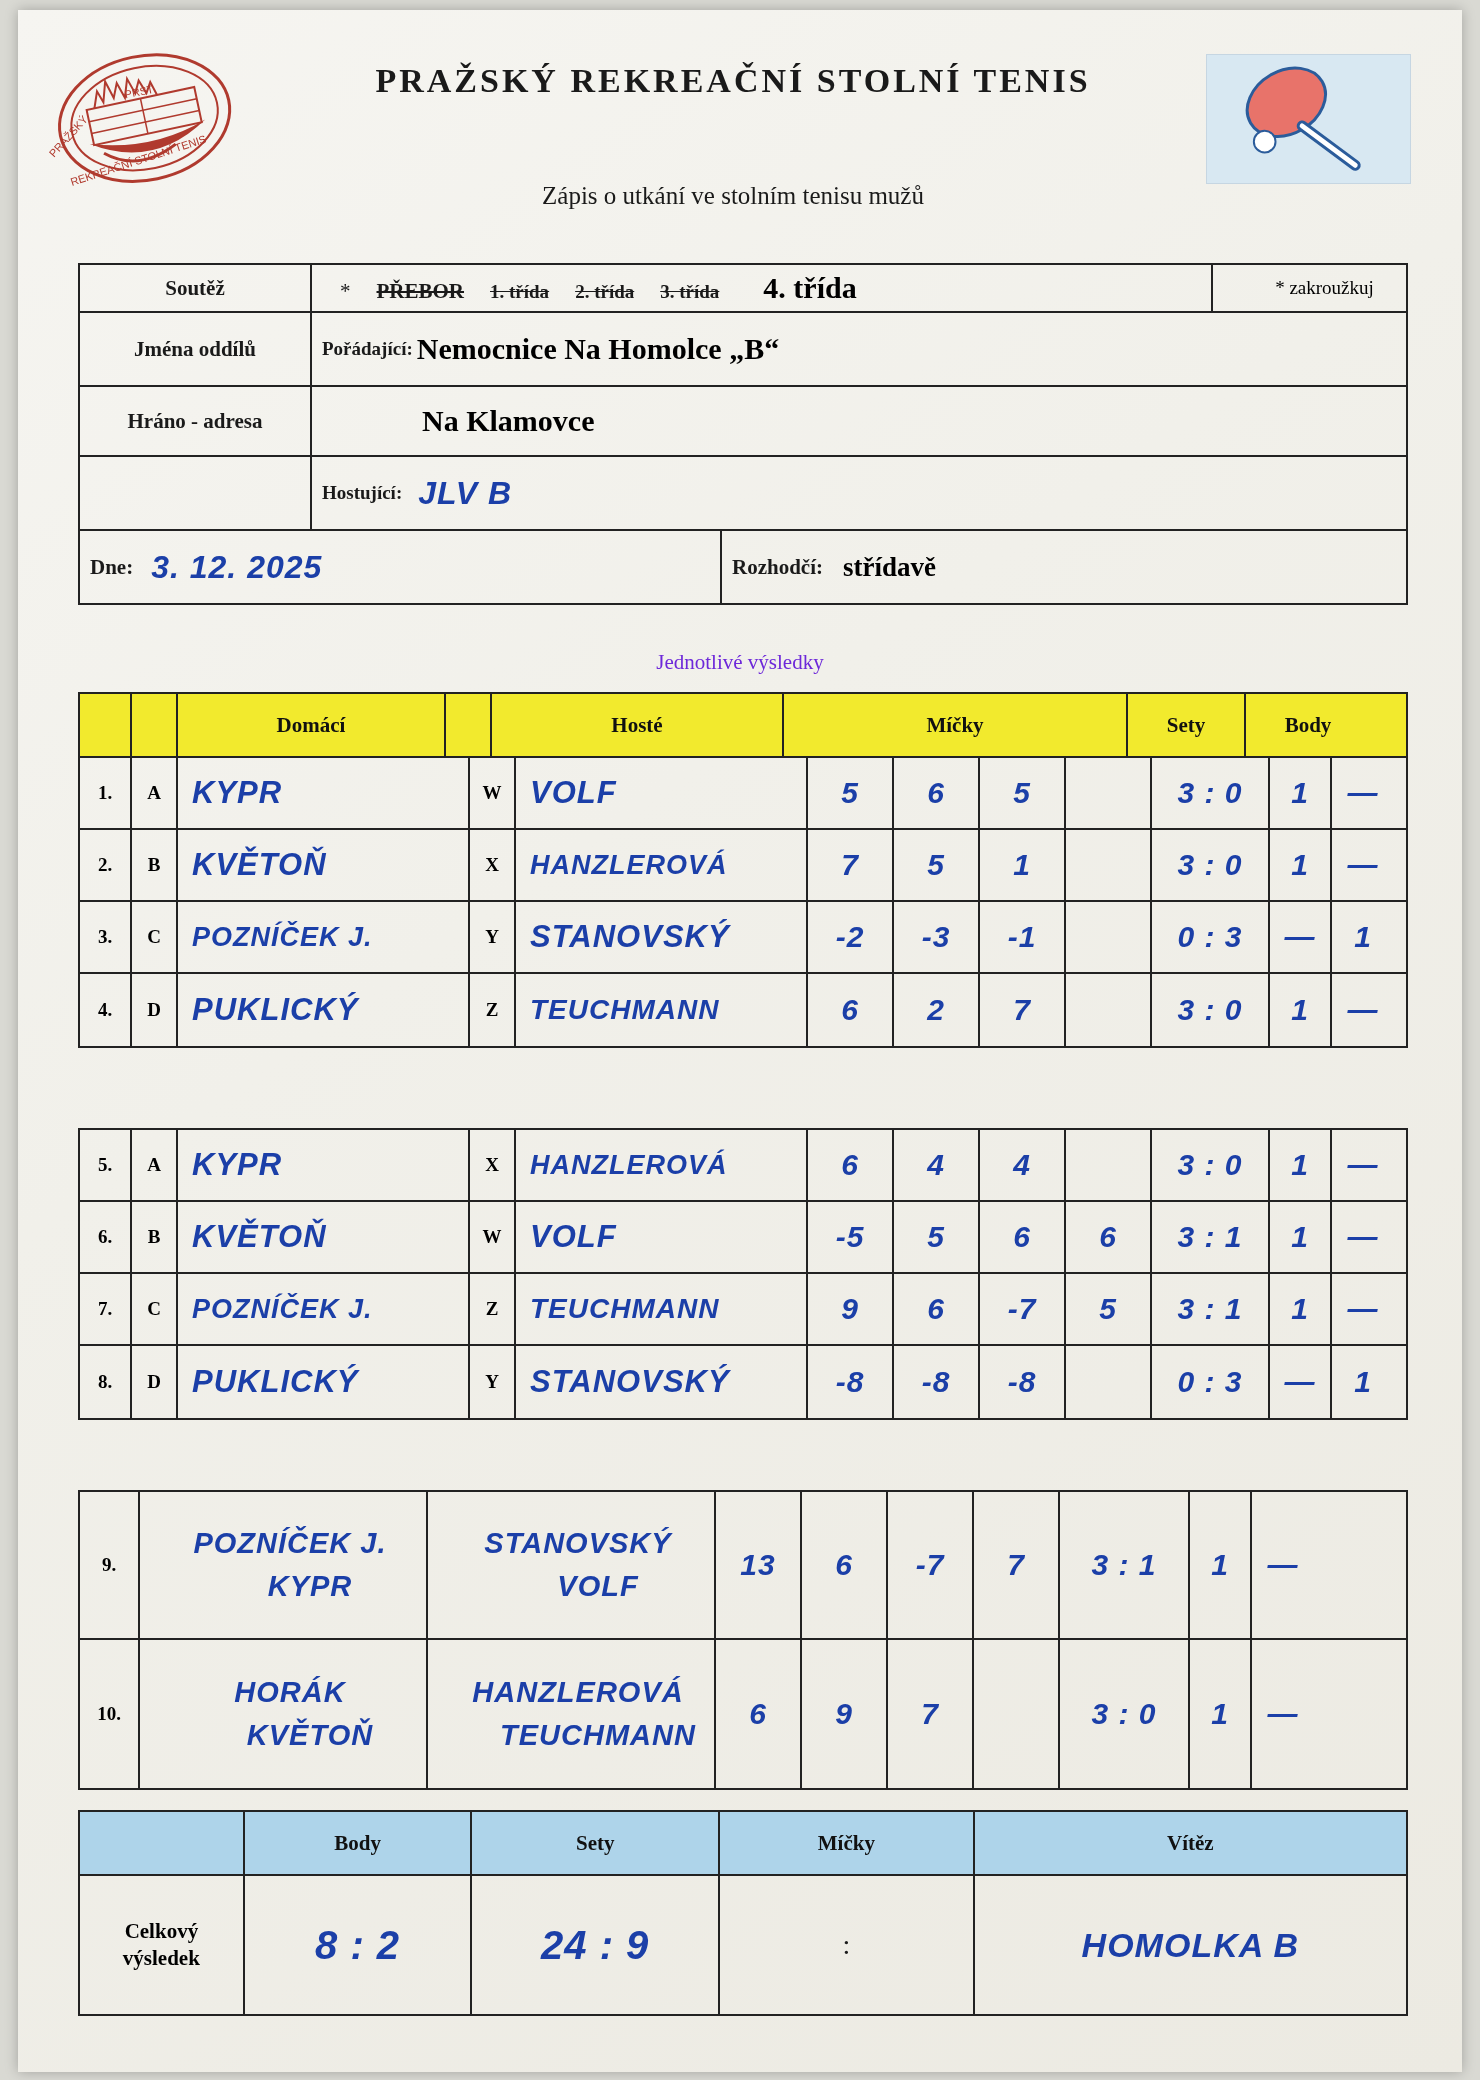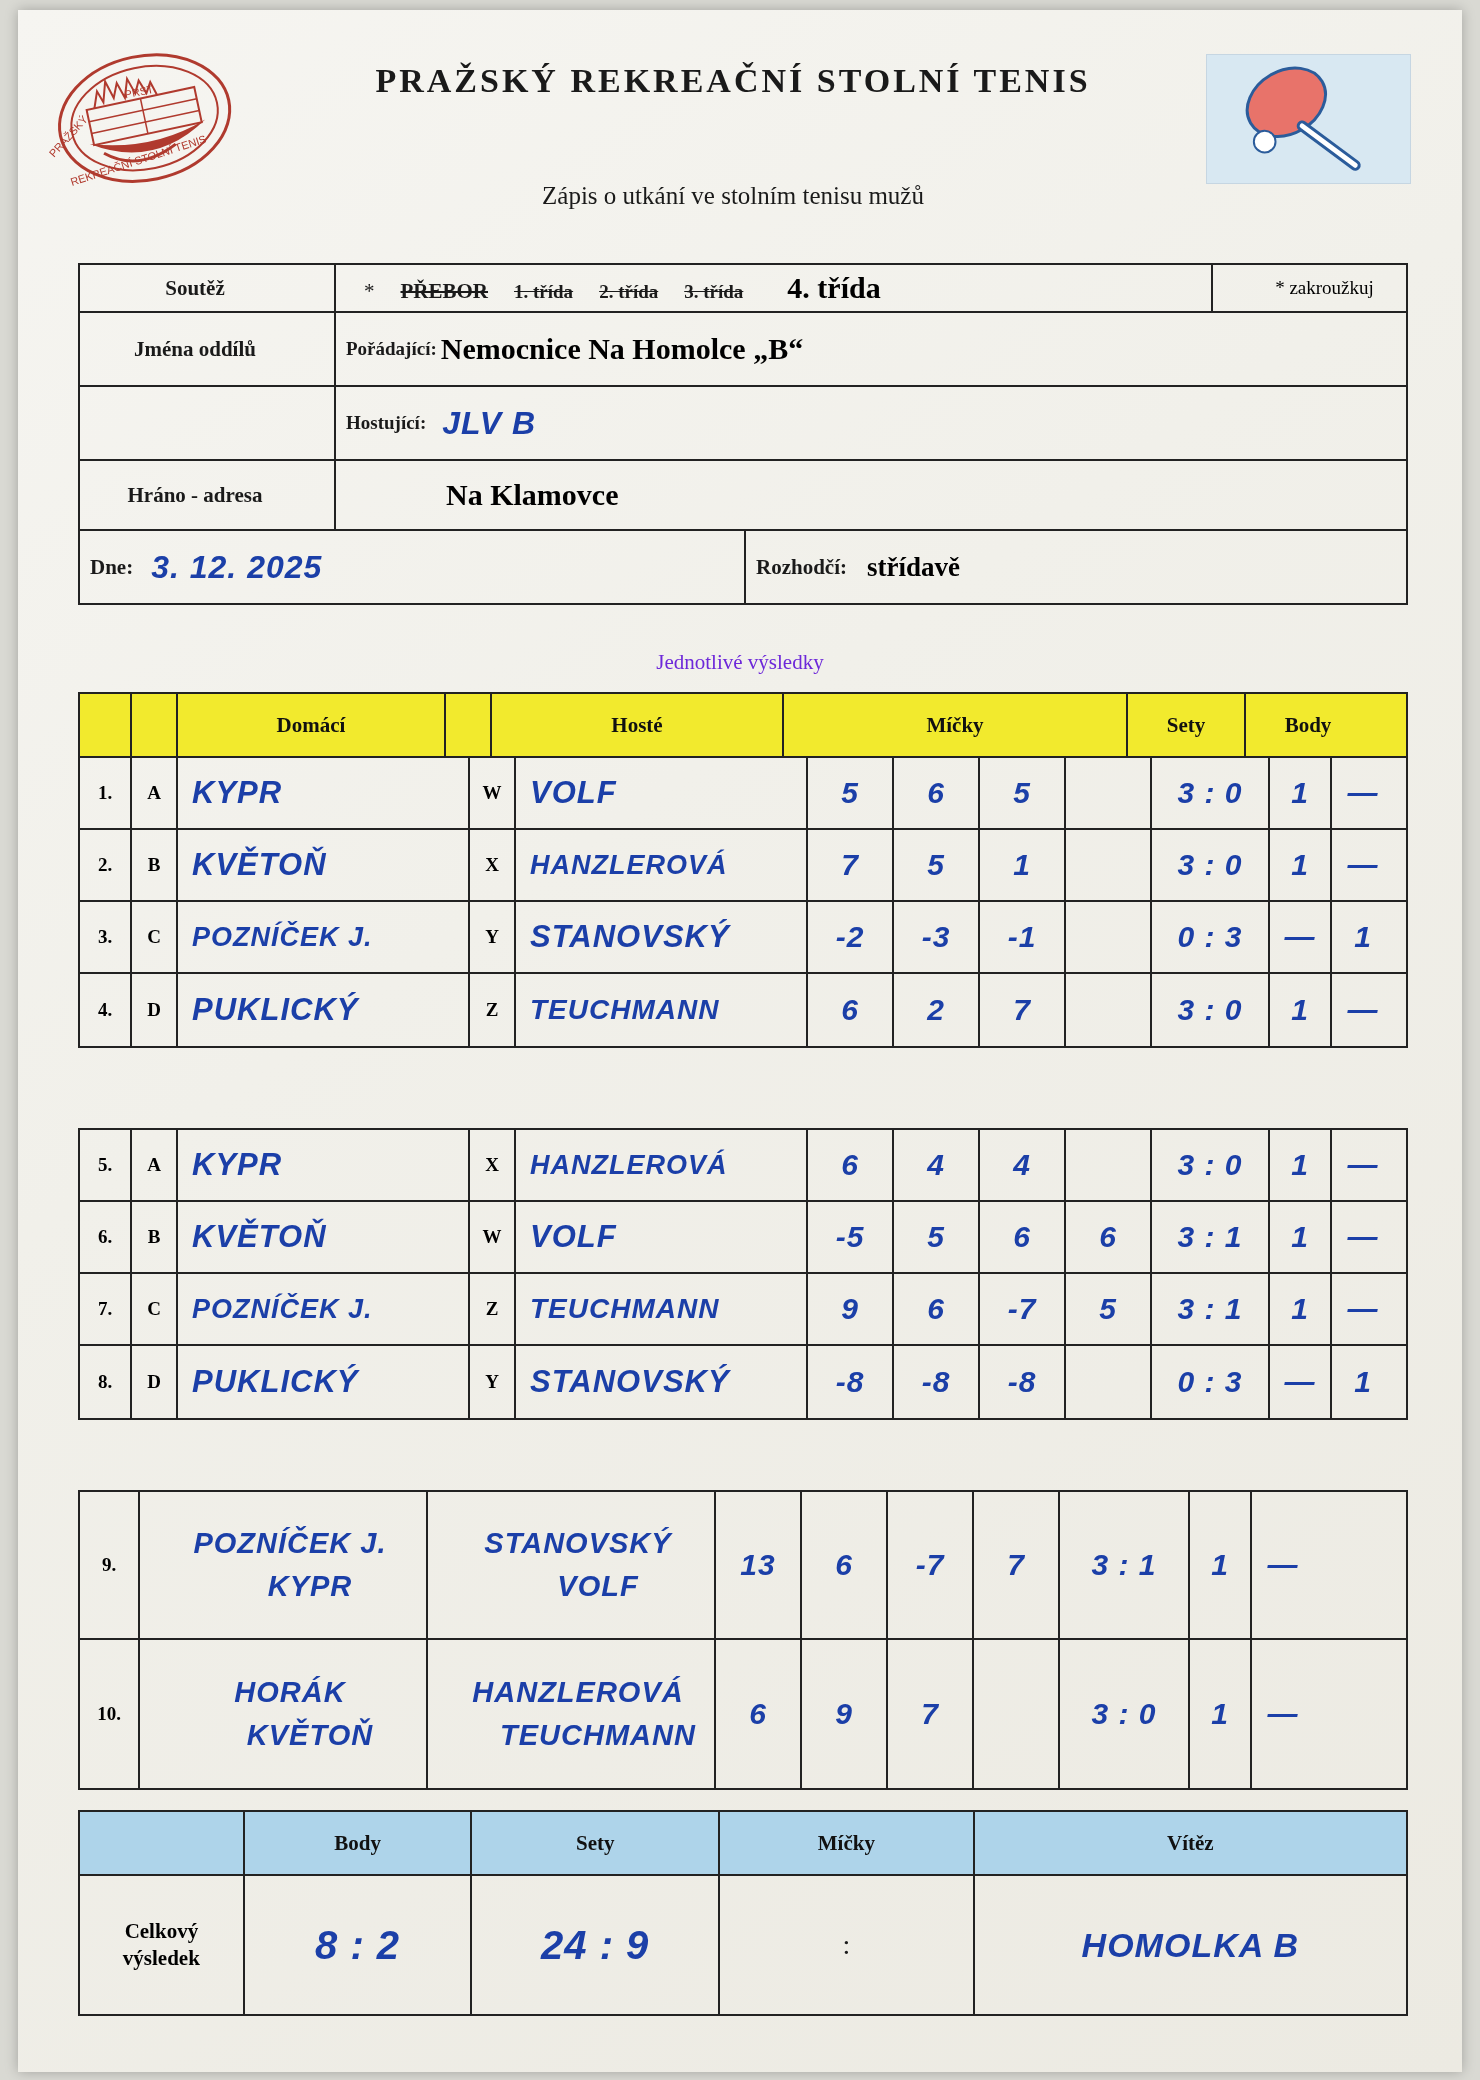--- a/index.html
+++ b/index.html
@@ -44,21 +44,21 @@
     background:#d8e8f2; border:1px solid #c6d6e2;
   }
   .stamp svg { width:100%; height:100%; }
 
   
   .info {
     position:absolute; left:60px; top:253px; width:1330px;
     border:2px solid #222;
     background:transparent;
   }
-  .info .row { display:flex; border-bottom:2px solid #222;gap:24px; }
+  .info .row { display:flex; border-bottom:2px solid #222; }
   .info .row:last-child { border-bottom:none; }
   .cell { padding:6px 10px; display:flex; align-items:center; }
   .bl { border-left:2px solid #222; }
   .lbl { font-size:21px; font-weight:bold; color:#1a1a1a; }
   .lbl-sm { font-size:19px; font-weight:bold; color:#1a1a1a; }
 
   .info-c1 { width:230px; justify-content:center; }
   .strike { text-decoration: line-through; font-weight:bold; }
   .comp-opts { display:flex; align-items:baseline; gap:26px; padding-left:18px; }
   .opt { font-size:21px; color:#1a1a1a; }
@@ -191,34 +191,34 @@
     <div class="row" style="height:74px;">
       <div class="cell info-c1" style="border-bottom:none;">
         <span class="lbl">Jména oddílů</span>
       </div>
       <div class="cell bl" style="flex:1;">
         <span class="lbl-sm" style="margin-right:4px;">Pořádající:</span>
         <span style="font-size:30px;font-weight:bold;">Nemocnice Na Homolce „B“</span>
       </div>
     </div>
 
+    <div class="row" style="height:70px;">
+      <div class="cell info-c1">
+        <span class="lbl">Hráno - adresa</span>
+      </div>
+      <div class="cell bl" style="flex:1;padding-left:110px;">
+        <span style="font-size:30px;font-weight:bold;">Na Klamovce</span>
+      </div>
+    </div>
+
     <div class="row" style="height:74px;">
       <div class="cell info-c1"></div>
       <div class="cell bl" style="flex:1;">
         <span class="lbl-sm" style="margin-right:16px;">Hostující:</span>
         <span class="hand hand-big">JLV B</span>
-      </div>
-    </div>
-
-    <div class="row" style="height:70px;">
-      <div class="cell info-c1">
-        <span class="lbl">Hráno - adresa</span>
-      </div>
-      <div class="cell bl" style="flex:1;padding-left:110px;">
-        <span style="font-size:30px;font-weight:bold;">Na Klamovce</span>
       </div>
     </div>
 
     <div class="row" style="height:72px;">
       <div class="cell" style="width:640px;">
         <span class="lbl" style="margin-right:18px;">Dne:</span>
         <span class="hand hand-big">3. 12. 2025</span>
       </div>
       <div class="cell bl" style="flex:1;">
         <span class="lbl" style="margin-right:20px;">Rozhodčí:</span>

